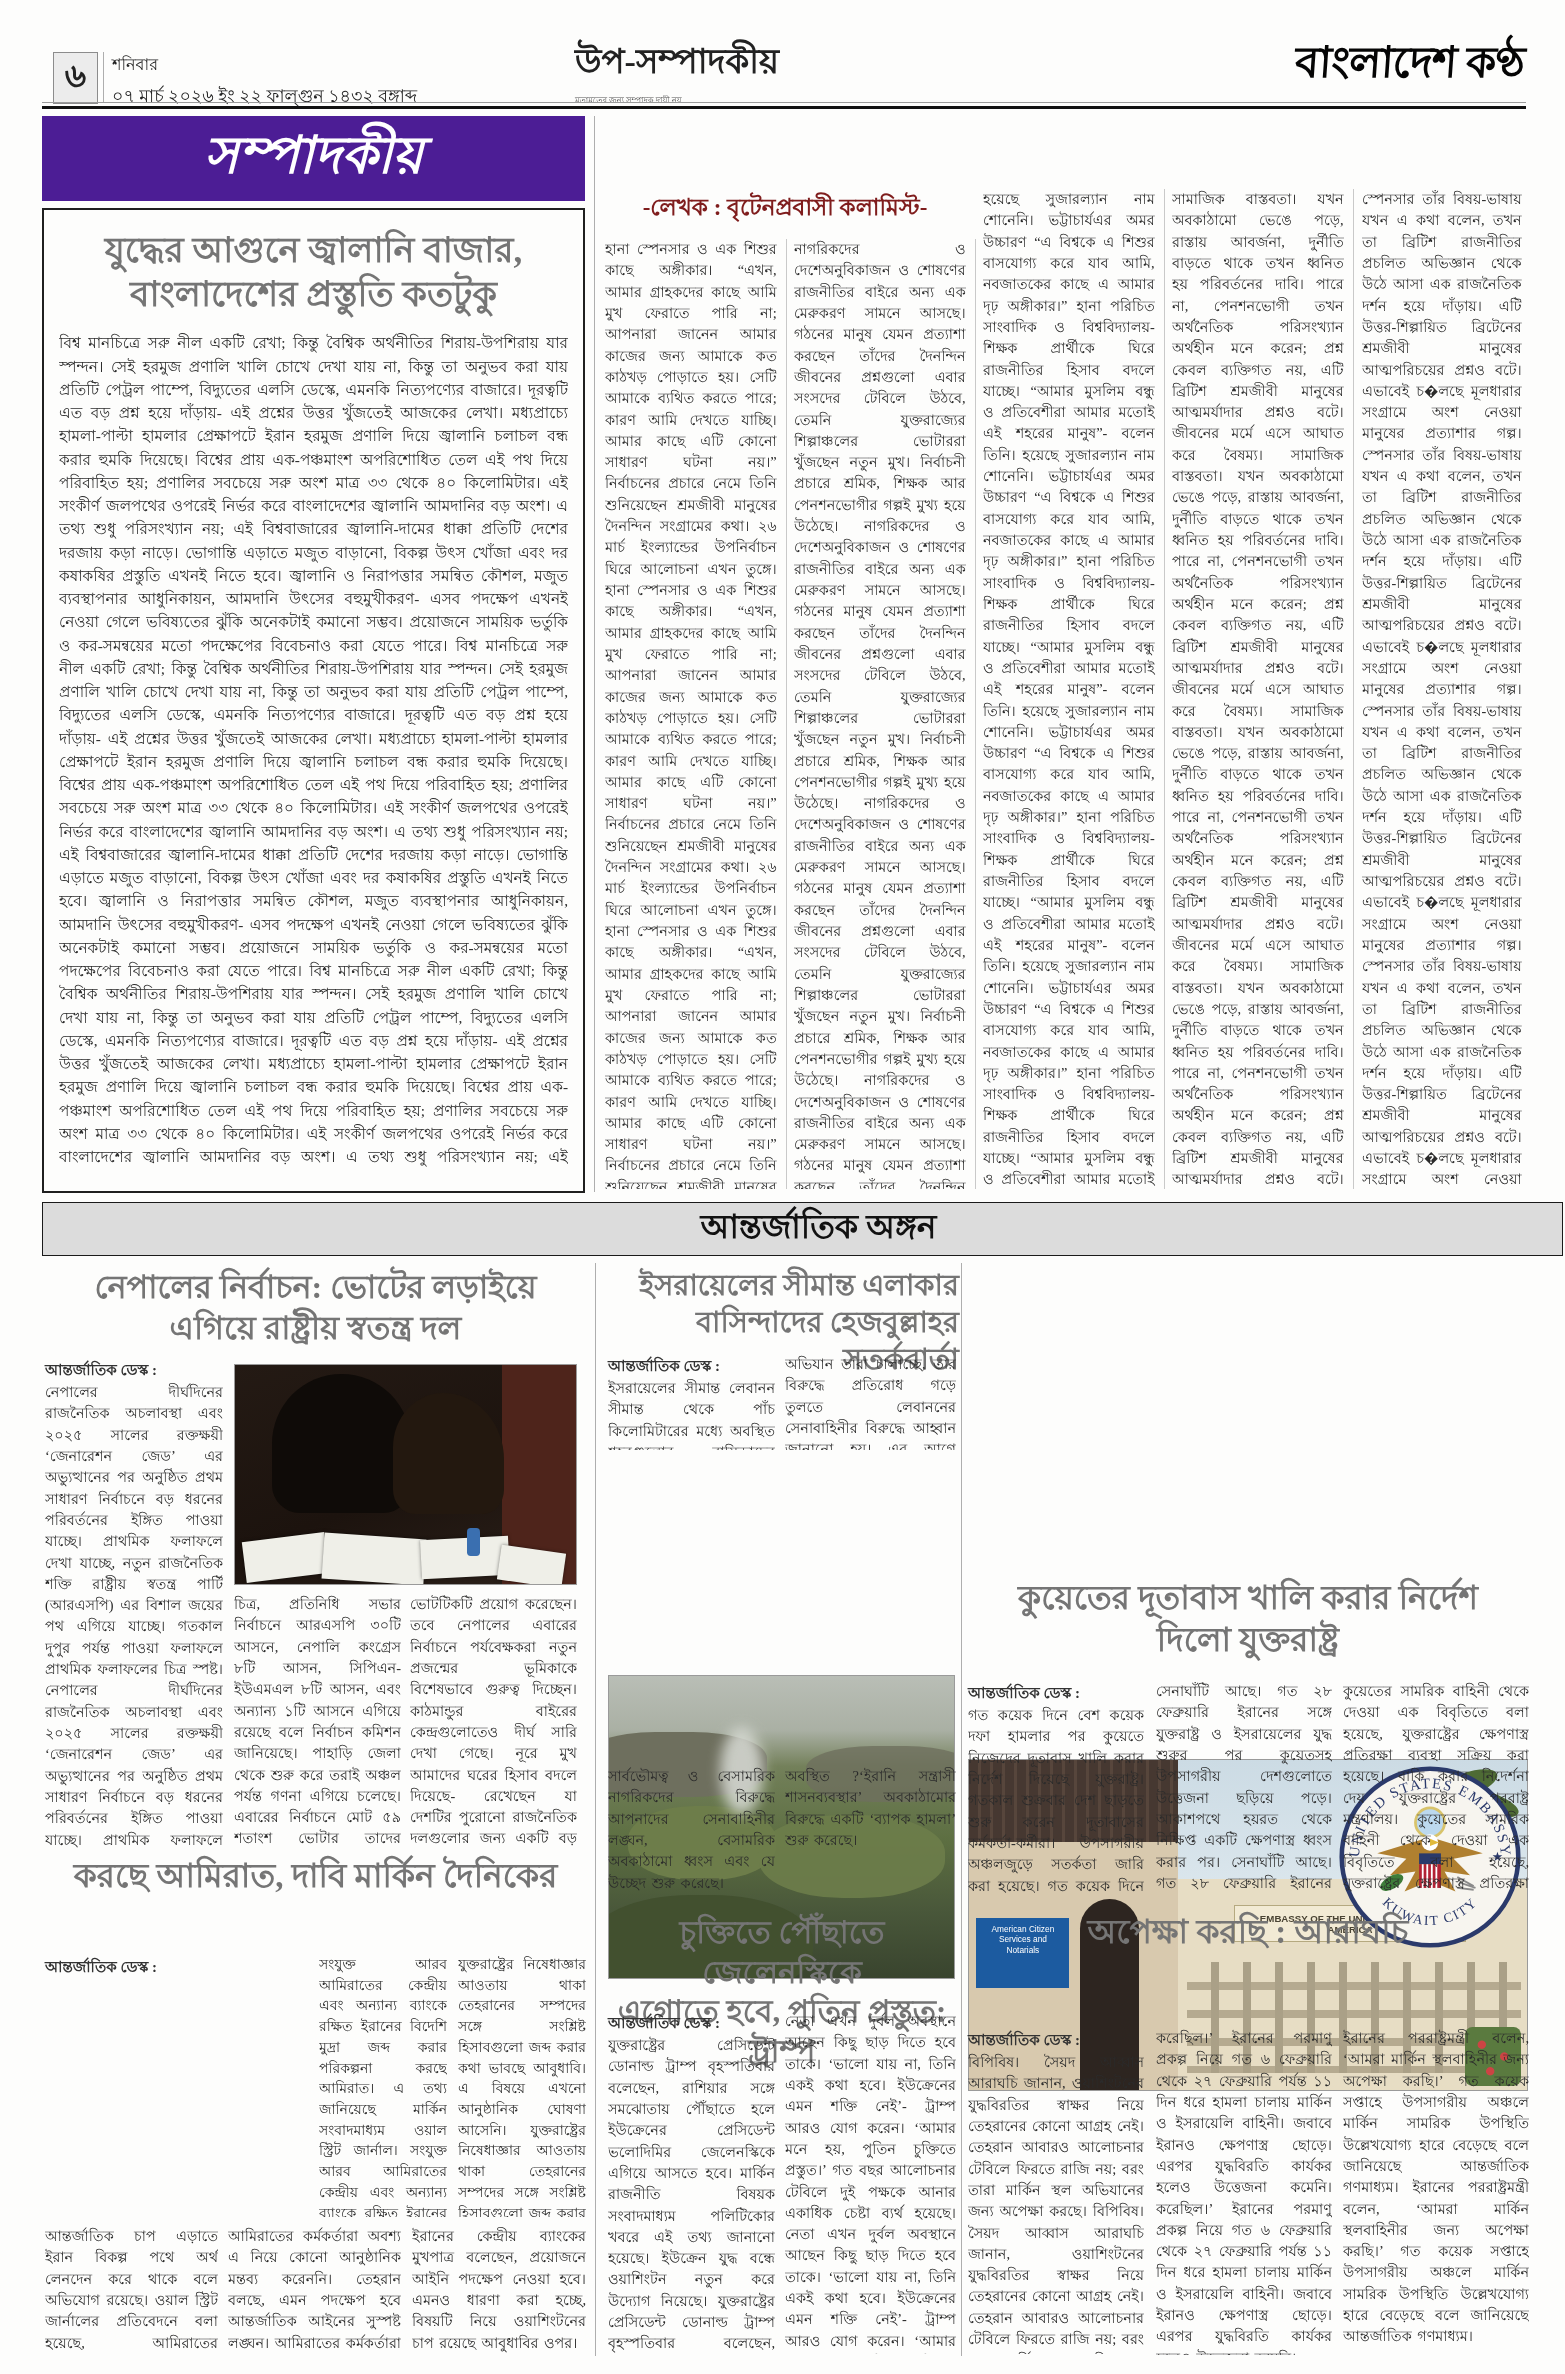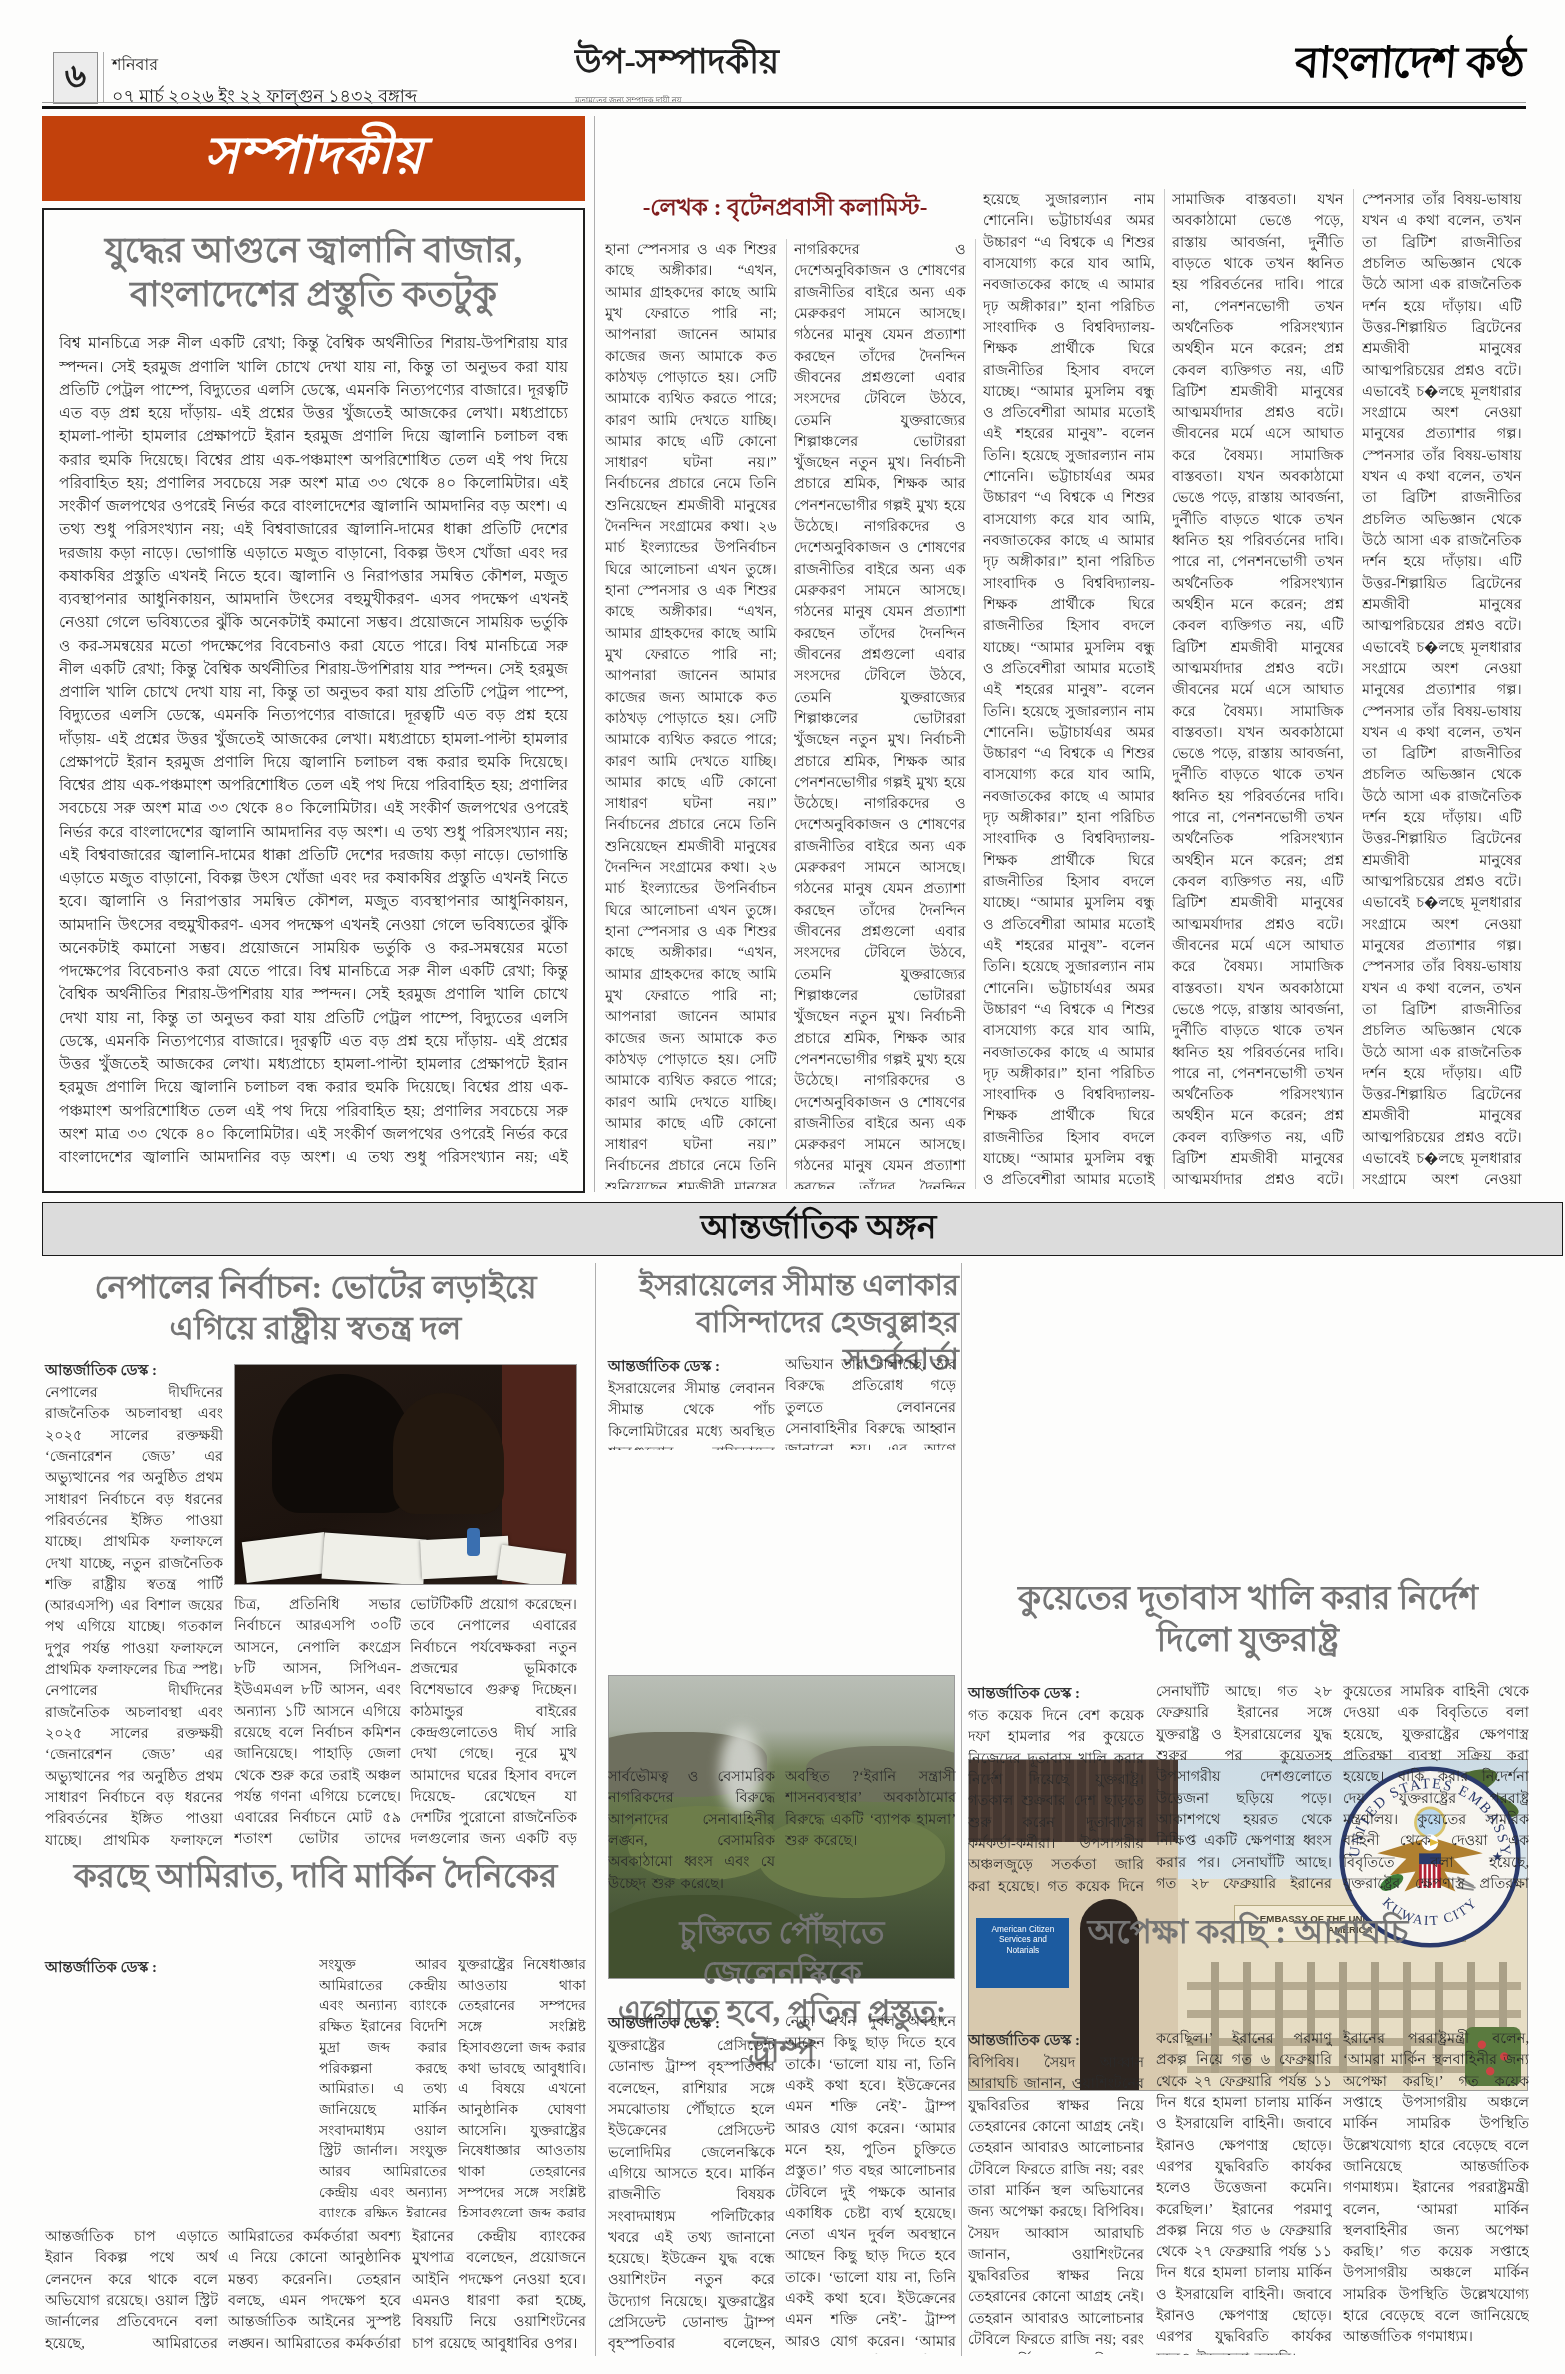--- a/index.html
+++ b/index.html
@@ -10,21 +10,21 @@
   .bodytxt{font-size:14.4px;line-height:1.48;color:#2b2b2b;word-spacing:1.9px;}
   .coldiv{border-right:0.9px solid #c9c9c9;}
   .gray-head{color:#757575;font-weight:600;text-align:center;line-height:1.28;}
   .dateline{font-weight:700;font-size:15px;color:#333;}
   .vrule{background:#aeaeae;width:0.9px;}
   
   .pn-box{width:43px;height:50px;background:#ececec;border:0.9px solid #8c8c8c;
           display:flex;align-items:center;justify-content:center;font-size:33px;font-weight:700;}
   .masthead{font-weight:800;font-size:43px;letter-spacing:-0.9px;color:#050505;transform:skewX(-4deg);}
   
-  .ed-banner{background:#c2410c;color:#fff;display:flex;align-items:center;justify-content:center;
+  .ed-banner{background:#4c1d95;color:#fff;display:flex;align-items:center;justify-content:center;
              font-size:52px;font-weight:700;font-style:italic;}
   .intl-bar{background:#dcdcdc;border:1.9px solid #1a1a1a;display:flex;align-items:center;justify-content:center;
             font-size:33px;font-weight:700;color:#111;padding-left:32px;}
   .ed-box{border:2.8px solid #1f1f1f;padding:15px 15px 9.3px 15px;box-sizing:border-box;}
   
   .photo{overflow:hidden;position:relative;border:0.9px solid #9a9a9a;box-sizing:border-box;}
   .nepal-photo{background:linear-gradient(160deg,#241a14 0%,#1c130e 55%,#2c211a 100%);}
   .np-curtain{position:absolute;right:0;top:0;width:74px;height:100%;background:#4e241b;}
   .np-person1{position:absolute;left:37px;top:9.3px;width:139px;height:139px;background:#0f0b08;border-radius:50% 50% 20% 20%;}
   .np-person2{position:absolute;left:158px;top:28px;width:111px;height:121px;background:#23180f;border-radius:45% 55% 20% 20%;}

